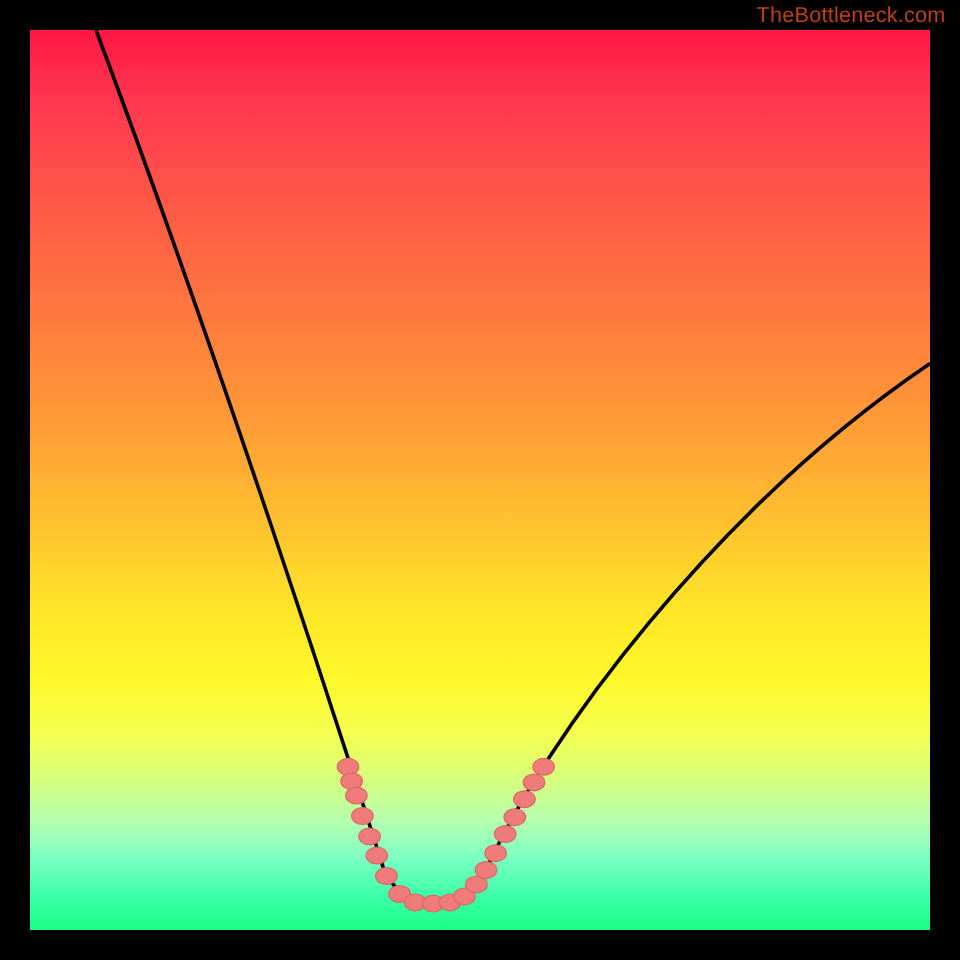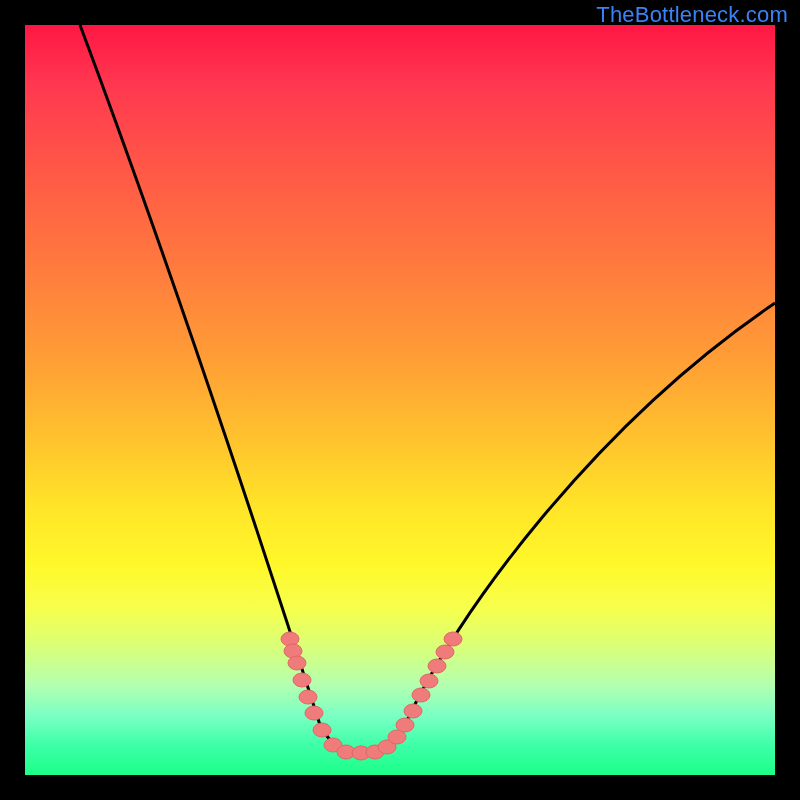--- a/index.html
+++ b/index.html
@@ -39,22 +39,22 @@
       #b4ffb0 88%,
       #7cffc4 92%,
       #3effa8 96%,
       #1bff88 100%
     );
   }
   .watermark {
     position: absolute;
     top: 2px;
     right: 12px;
-    color: #3b82f6;
-    font-size: 22px;
+    color: #c2410c;
+    font-size: 18px;
     font-weight: 500;
     letter-spacing: 0.2px;
     user-select: none;
   }
   svg.curve {
     position: absolute;
     left: 0;
     top: 0;
     width: 750px;
     height: 750px;

